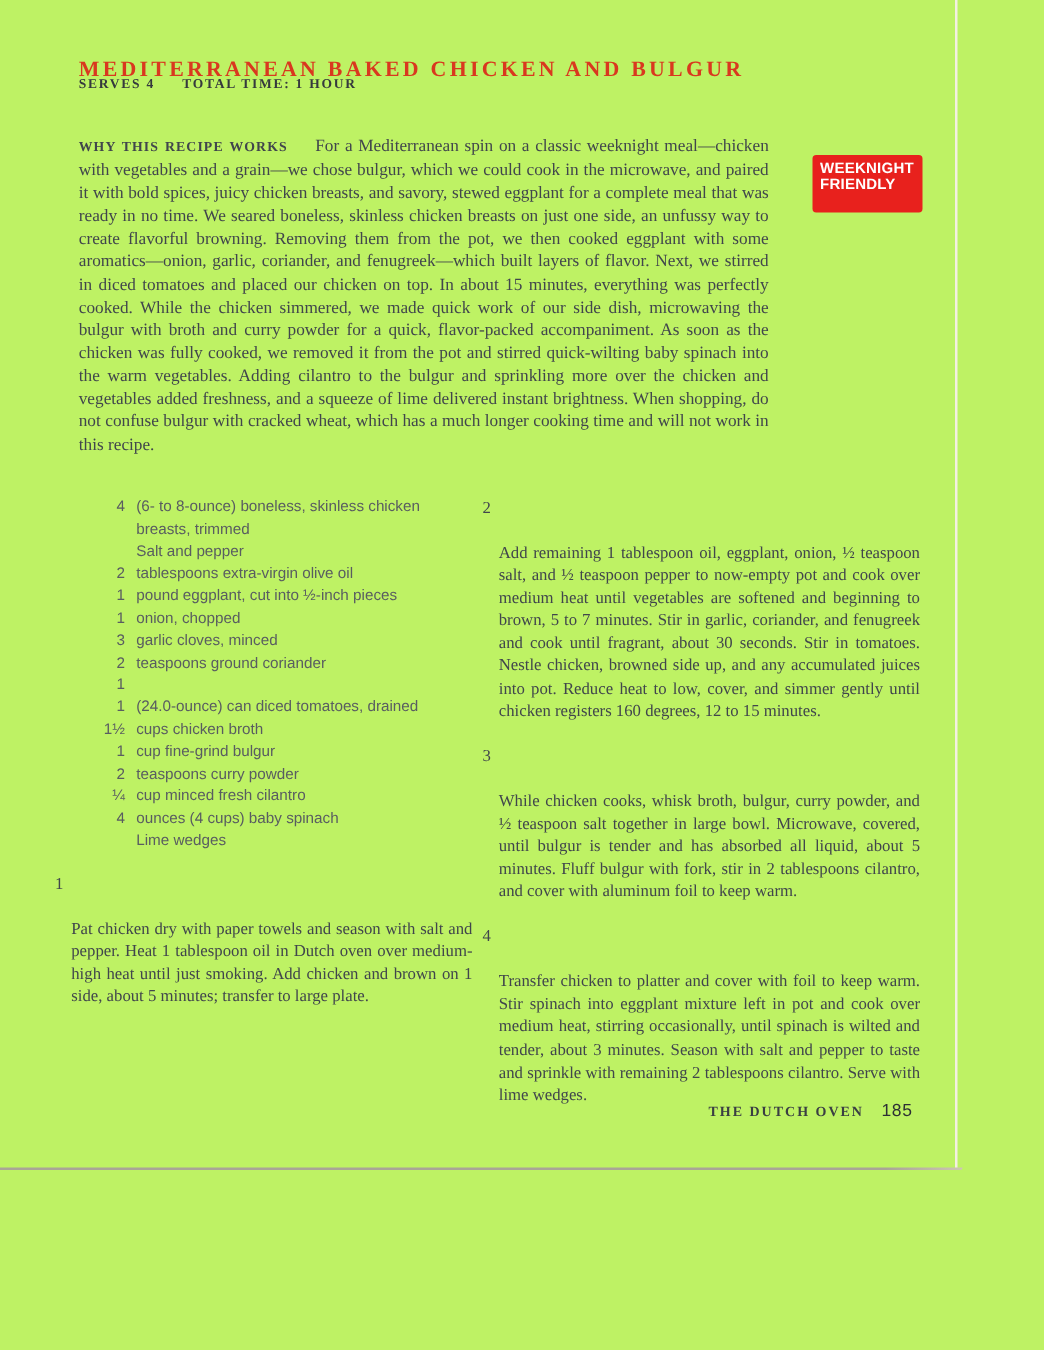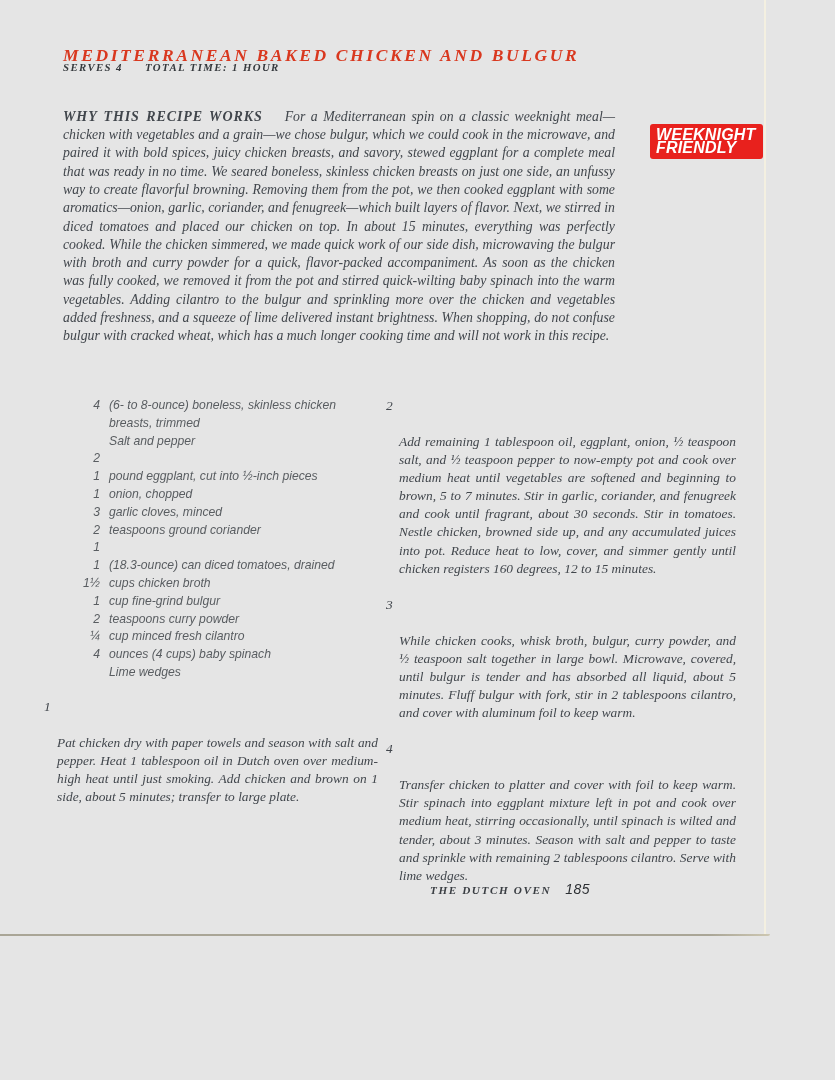--- a/index.html
+++ b/index.html
@@ -3,21 +3,21 @@
 <meta charset="utf-8">
 <style>
   html,body{margin:0;padding:0;}
   body{
     width:835px;height:1080px;
     background:#fefefc;
     font-family:"Liberation Serif", serif;
     position:relative;
     overflow:hidden;
   }
-  .page{position:absolute;inset:0;background:#e5e5e5;font-style:italic;}
+  .page{position:absolute;inset:0;background:#bef264;}
 
   
   .edge-vertical{
     position:absolute;left:764px;top:0;width:2px;height:936px;
     background:#f4f0e1;
   }
   .edge-horizontal{
     position:absolute;left:0;top:934px;width:770px;height:1.5px;
     background:linear-gradient(to right,#a9a596 0%,#a9a596 92%,#cdc7b2 100%);
     border-radius:0 0 2px 0;
@@ -37,31 +37,31 @@
   }
   .meta-line .serves{margin-right:18px;text-align:center;}
 
   
   .intro{
     position:absolute;left:63px;top:94px;width:552px;
     color:#41464c;font-size:13.8px;line-height:18.3px;
     text-align:justify;
   }
   .why-label{
-    font-size:14px;font-weight:600;letter-spacing:0.9px;
+    font-size:11px;font-weight:600;letter-spacing:0.9px;
     padding-right:22px;
   }
 
   
   .badge{
     position:absolute;left:650px;top:124px;
     background:#e8211d;color:#ffffff;
     font-family:"Liberation Sans", sans-serif;
-    font-weight:bold;font-size:16px;line-height:13px;
-    padding:4px 7px 5px 6px;border-radius:3px;
+    font-weight:bold;font-size:12px;line-height:13px;
+    padding:4px 7px 16px 6px;border-radius:3px;
     letter-spacing:0.2px;
   }
 
   
   .ingredients{
     position:absolute;left:58px;top:397px;width:306px;
     font-family:"Liberation Sans", sans-serif;
     color:#595d61;font-size:12.2px;line-height:17.8px;
   }
   .ing-row{display:flex;}
@@ -72,21 +72,21 @@
   .step{display:flex;color:#41464c;font-size:13.4px;line-height:18.1px;}
   .step-num{flex:none;width:13px;}
   .step-text{flex:1;text-align:justify;margin-top:36px;}
   .step1{position:absolute;left:44px;top:698px;width:334px;}
   .right-col{position:absolute;left:386px;top:397px;width:350px;}
   .right-col .step{margin-bottom:18px;}
 
   
   .footer{
     position:absolute;left:430px;top:880px;width:300px;
-    text-align:left;color:#3a3e43;
+    text-align:right;color:#3a3e43;
   }
   .footer .chapter{
     font-size:11.2px;font-weight:600;letter-spacing:1.6px;
   }
   .footer .pagenum{
     font-family:"Liberation Sans", sans-serif;
     font-size:14px;color:#2d3034;margin-left:10px;letter-spacing:0.5px;
   }
 </style>
 </head>
@@ -112,20 +112,21 @@
     <div class="ing-row">
         <span class="ing-qty">4</span>
         <span class="ing-text">(6- to 8-ounce) boneless, skinless chicken breasts, trimmed</span>
       </div>
     <div class="ing-row">
         <span class="ing-qty"></span>
         <span class="ing-text">Salt and pepper</span>
       </div>
     <div class="ing-row">
         <span class="ing-qty">2</span>
+        <span class="ing-text">tablespoons extra-virgin olive oil</span>
       </div>
     <div class="ing-row">
         <span class="ing-qty">1</span>
         <span class="ing-text">pound eggplant, cut into ½-inch pieces</span>
       </div>
     <div class="ing-row">
         <span class="ing-qty">1</span>
         <span class="ing-text">onion, chopped</span>
       </div>
     <div class="ing-row">
@@ -134,21 +135,21 @@
       </div>
     <div class="ing-row">
         <span class="ing-qty">2</span>
         <span class="ing-text">teaspoons ground coriander</span>
       </div>
     <div class="ing-row">
         <span class="ing-qty">1</span>
       </div>
     <div class="ing-row">
         <span class="ing-qty">1</span>
-        <span class="ing-text">(18.3-ounce) can diced tomatoes, drained</span>
+        <span class="ing-text">(24.0-ounce) can diced tomatoes, drained</span>
       </div>
     <div class="ing-row">
         <span class="ing-qty">1½</span>
         <span class="ing-text">cups chicken broth</span>
       </div>
     <div class="ing-row">
         <span class="ing-qty">1</span>
         <span class="ing-text">cup fine-grind bulgur</span>
       </div>
     <div class="ing-row">

